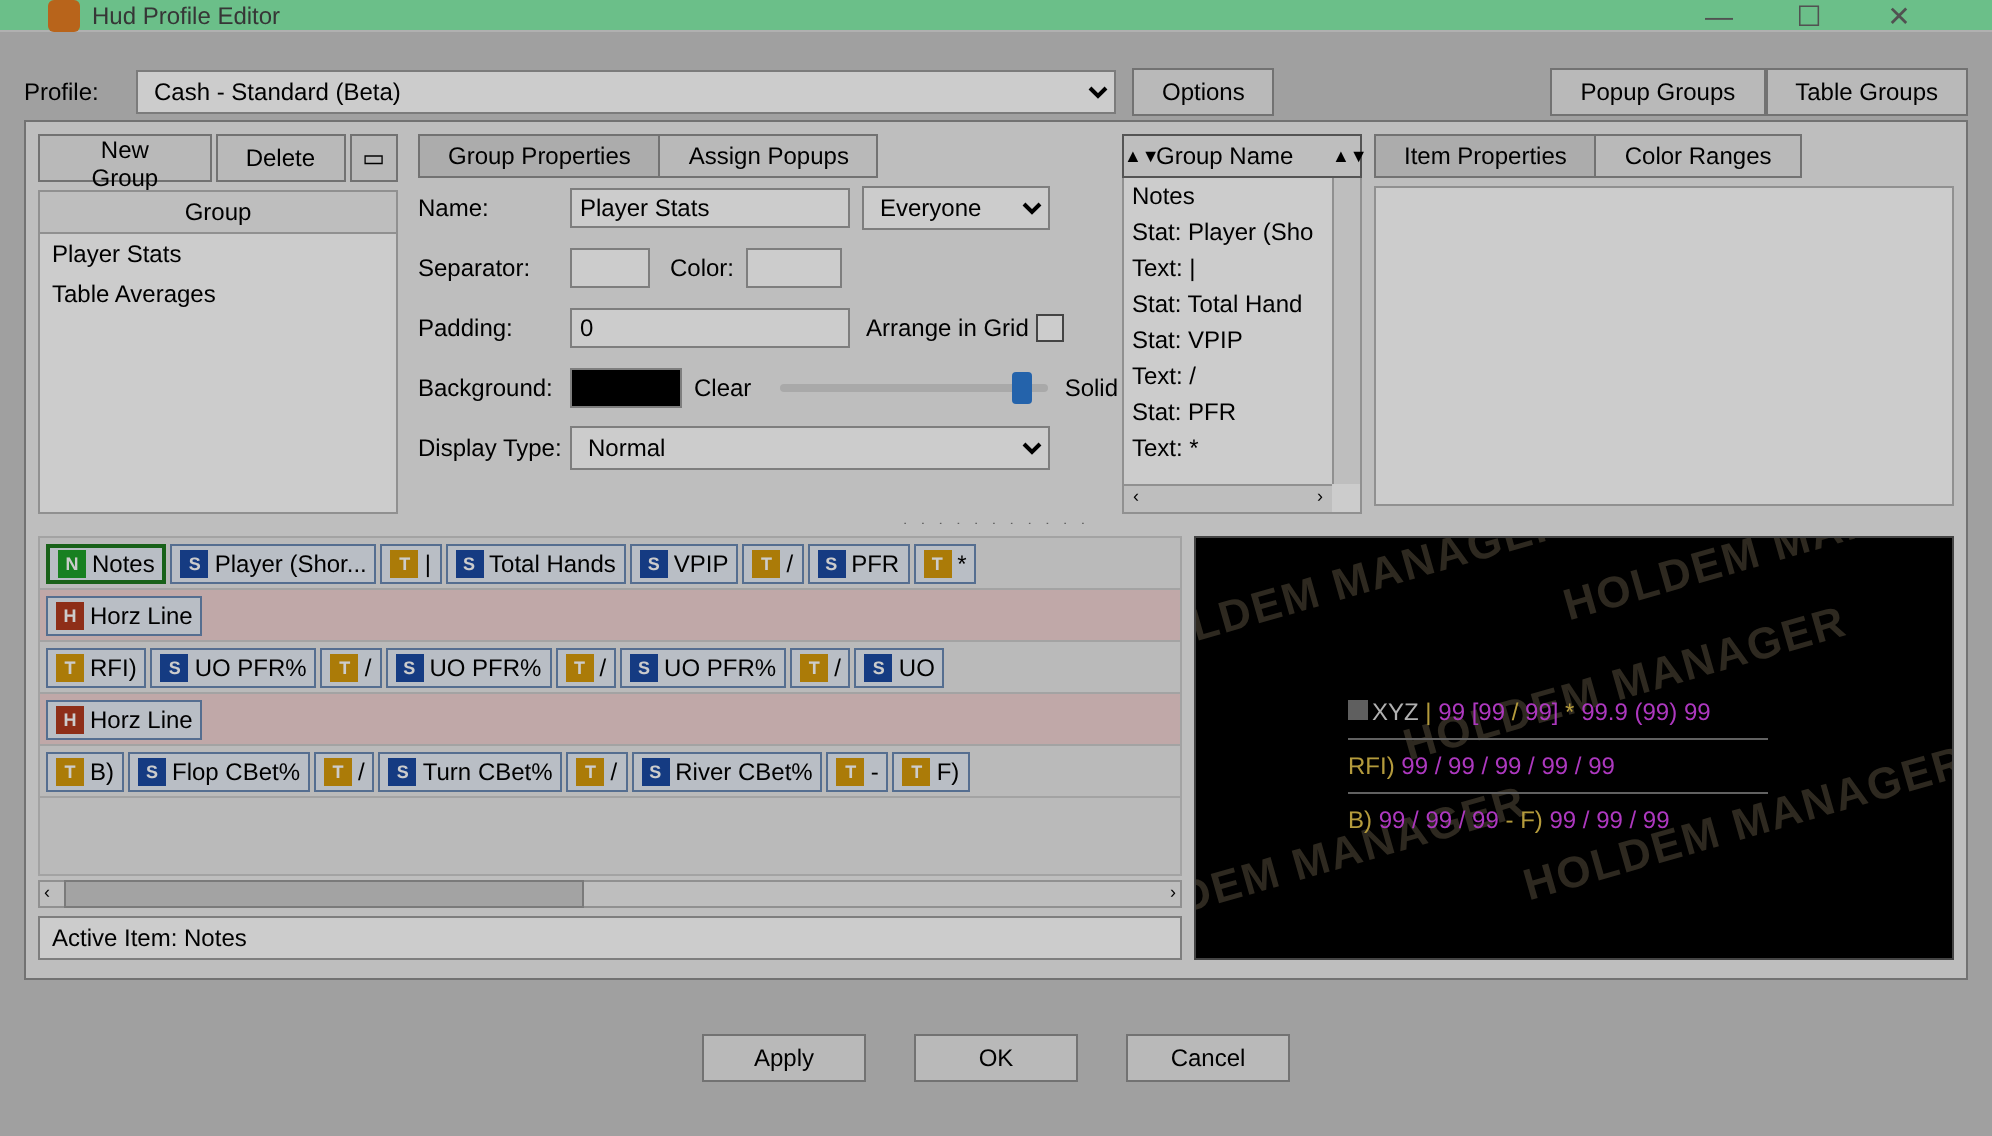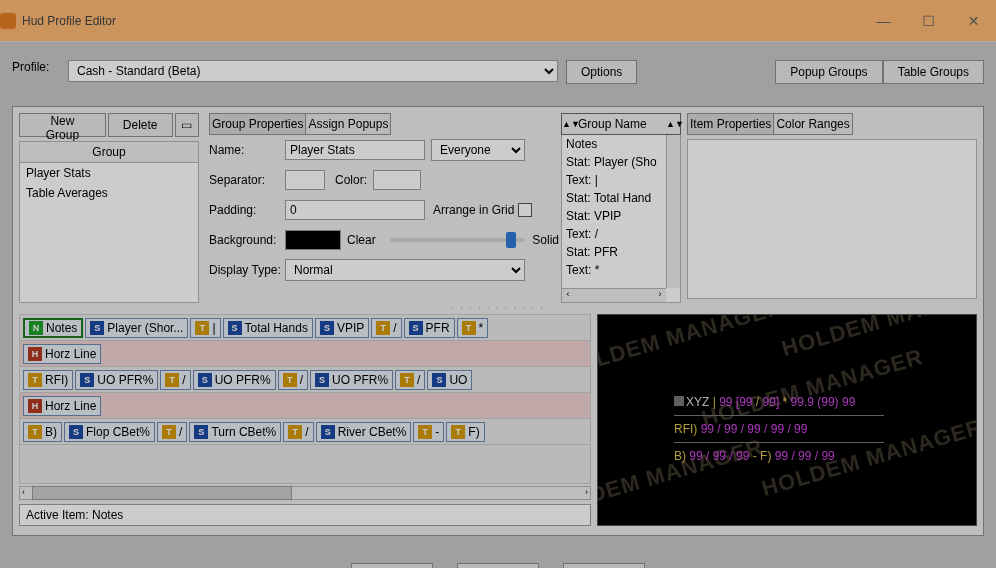--- a/index.html
+++ b/index.html
@@ -1,34 +1,34 @@
 <!DOCTYPE html>
 <html><head>
 <meta charset="utf-8">
 <style>
 *{margin:0;padding:0;box-sizing:border-box;font-family:"Segoe UI",Tahoma,sans-serif;font-size:12px;color:#000}
 body{background:#c8c8c8;width:996px;height:568px;position:relative;overflow:hidden}
-.title-bar{height:42px;background:#fdba74;display:flex;align-items:center;padding:0 0;border-bottom:1px solid #ddd}
+.title-bar{height:16px;background:#86efac;display:flex;align-items:center;padding:0 24px;border-bottom:1px solid #ddd}
 .title-bar .icon{width:16px;height:16px;background:#e67e22;border-radius:3px;margin-right:6px}
 .title-bar .title{flex:1;color:#444}
 .win-btns{display:flex;gap:0}
 .win-btn{width:45px;height:28px;display:flex;align-items:center;justify-content:center;color:#666;font-size:14px}
 .content{padding:18px 12px 8px 12px}
-.profile-row{display:flex;align-items:flex-start;gap:8px;margin-bottom:22px}
+.profile-row{display:flex;align-items:center;gap:8px;margin-bottom:2px}
 .profile-row .lbl{width:48px}
 .profile-row select{width:490px;height:22px;border:1px solid #9a9a9a;background:#fff;padding:0 4px;font-family:inherit;font-size:12px}
 .btn{height:24px;padding:0 14px;border:1px solid #8f8f8f;background:#e8e8e8;cursor:pointer;font-family:inherit;font-size:12px}
 .top-right-btns{margin-left:auto;display:flex}
 .top-right-btns .btn{border-radius:0}
 .main-panel{border:1px solid #8f8f8f;background:#eee;padding:6px;height:430px}
 .upper{display:flex;height:190px;gap:2px}
 .col-left{width:180px;display:flex;flex-direction:column}
 .toolbar-sm{display:flex;gap:2px;margin-bottom:4px;align-items:center}
 .icon-btn{width:26px;height:24px;border:1px solid #8f8f8f;background:#e8e8e8;display:inline-flex;align-items:center;justify-content:center}
-.tab-btn{height:22px;padding:0 2px;border:1px solid #8f8f8f;background:#e8e8e8;display:inline-flex;align-items:center}
+.tab-btn{height:22px;padding:0 14px;border:1px solid #8f8f8f;background:#e8e8e8;display:inline-flex;align-items:center}
 .tab-btn.active{background:#d8d8d8}
 .tabs-row{display:flex;gap:0;margin-bottom:4px}
 .tabs-row .tab-btn{border-radius:0}
 .tabs-row .tab-btn:not(:first-child){border-left:0}
 .group-col-hdr{background:#eee;border:1px solid #b5b5b5;height:22px;display:flex;align-items:center;justify-content:center;font-weight:400}
 .group-list{border:1px solid #b5b5b5;border-top:0;background:#fff;flex:1}
 .group-list .item{padding:3px 6px}
 .col-mid{flex:1;padding-left:8px}
 .form-row{display:flex;align-items:center;margin-bottom:8px;height:22px}
 .form-row .lbl{width:76px}

